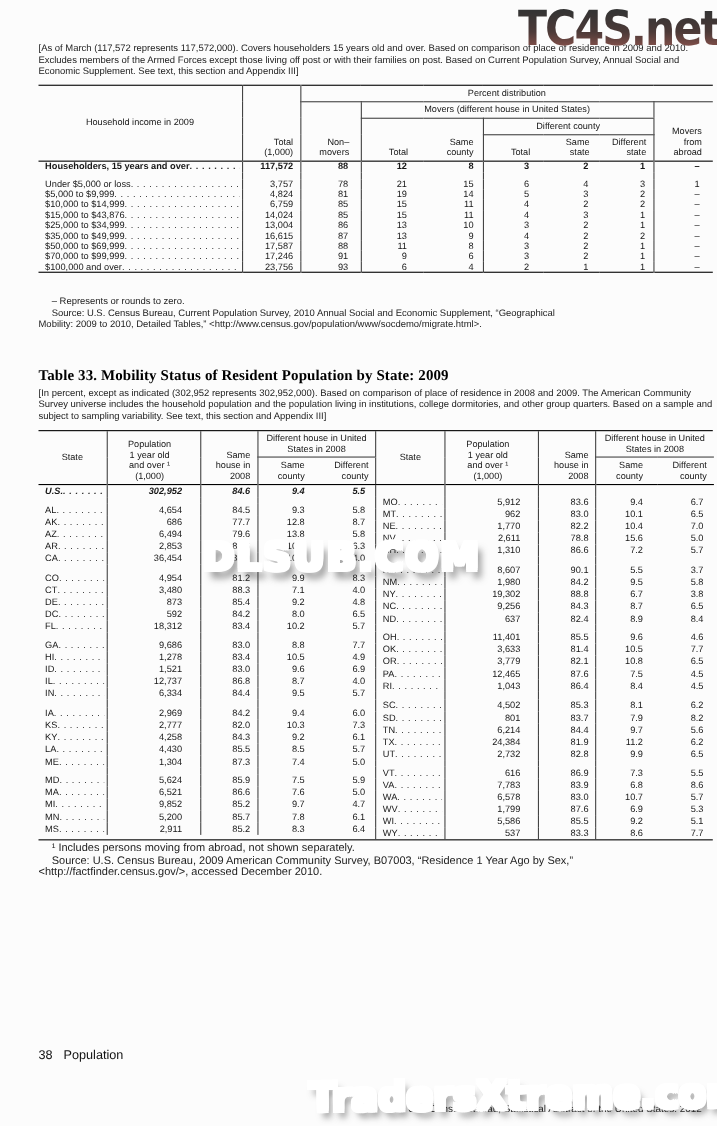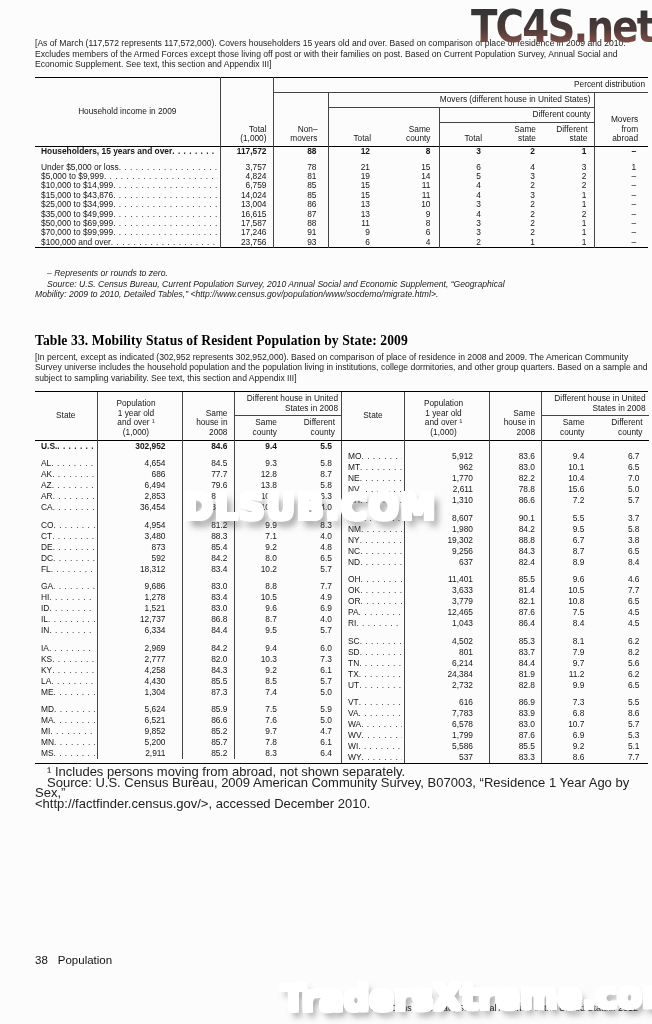--- a/index.html
+++ b/index.html
@@ -4,30 +4,30 @@
 <style>
   html,body{margin:0;padding:0;background:#e8e8e8;}
   .page{position:relative;width:652px;height:1024px;background:#fcfcfc;overflow:hidden;
         font-family:"Liberation Sans",sans-serif;color:#1c1c1c;}
   .content{position:absolute;left:35px;top:0;width:613px;}
 
   
   .tbl-title{font-family:"Liberation Serif",serif;font-weight:700;font-size:13.6px;
              letter-spacing:.1px;margin:0 0 3px 0;color:#000;}
   .bracket-note{font-size:8.6px;line-height:10.7px;margin:0 0 7px 0;color:#222;}
-  .fn{font-size:13px;line-height:10.5px;color:#222;}
+  .fn{font-size:10px;line-height:10.5px;color:#222;}
   .fn .ind{display:block;text-indent:12px;}
   .src{font-size:8.6px;line-height:10.5px;color:#222;text-indent:12px;margin:0;}
   .src2{font-size:8.6px;line-height:10.5px;color:#222;margin:0;}
 
   
   table{border-collapse:collapse;table-layout:fixed;font-size:8.4px;color:#161616;}
   td,th{padding:0 2px;overflow:hidden;}
   th{font-weight:normal;font-size:8.3px;line-height:9.8px;white-space:pre-line;vertical-align:bottom;padding:2px 3px;}
-  .grp{text-align:right;vertical-align:middle;}
+  .grp{text-align:center;vertical-align:middle;}
   .bb{border-bottom:.8px solid #444;}
   .br{border-right:.8px solid #444;}
   .bl{border-left:.8px solid #444;}
   .bold td{font-weight:700;}
   .num{text-align:right;white-space:nowrap;}
   .lblwrap{display:flex;align-items:baseline;overflow:hidden;padding-left:4px;}
   .leader{flex:1;overflow:hidden;white-space:nowrap;color:#2a2a2a;}
   .leader::after{content:" . . . . . . . . . . . . . . . . . . . . . . . . . . . . . . . . . . . . . .";letter-spacing:.5px;}
   tr.gap{height:6.5px;}
   tr.gap td{padding:0;}
@@ -49,21 +49,21 @@
   .t32 td:nth-child(8){padding-right:7px;}
   .t32 td:nth-child(9){padding-right:12px;}
   .t32 th.ra{text-align:right;}
 
   
   .t33wrap{display:flex;align-items:flex-start;border-top:1.4px solid #000;border-bottom:1.4px solid #000;width:613px;}
   .t33{width:306px;}
   .t33.right{width:307px;border-left:.8px solid #444;}
   .t33 tbody tr{height:11px;line-height:11px;}
   .t33 tbody tr.gap{height:6.5px;}
-  .t33 tbody tr:first-child td{border-top:1.2px solid #000;}
+  .t33 tbody tr:first-child td{border-top:1.2px solid #000;font-style:italic;}
   .t33 tbody td:nth-child(1),.t33 tbody td:nth-child(2),.t33 tbody td:nth-child(3){border-right:.8px solid #444;}
   .t33 td:nth-child(2){padding-right:16px;}
   .t33 td:nth-child(3){padding-right:6px;}
   .t33 td:nth-child(4){padding-right:13px;}
   .t33 td:nth-child(5){padding-right:9px;}
   .t33 th.state{text-align:center;vertical-align:middle;}
   .t33 th.pop{text-align:center;padding-right:10px;}
   .t33 th.ra{text-align:right;}
   .t33 th.sc{padding-right:13px;}
   .t33 th.dc{padding-right:6px;}
@@ -86,21 +86,21 @@
           -webkit-background-clip:text;background-clip:text;color:transparent;
           text-shadow:-2px -2px 0 #fff,2px -2px 0 #fff,-2px 2px 0 #fff,2px 2px 0 #fff,
                       0 -2px 0 #fff,0 2px 0 #fff,-2px 0 0 #fff,2px 0 0 #fff,4px 6px 6px rgba(60,60,60,.5);}
 
   
   .footer-left{position:absolute;left:35px;top:954px;font-size:11.5px;color:#111;}
   .footer-left .pg{margin-right:10px;}
   .footer-right{position:absolute;right:14px;top:1003px;font-size:9px;color:#222;}
 
   .mt-t33{margin-top:33px;}
-  .notes32{margin-top:20px;font-style:italic;}
+  .notes32{margin-top:20px;}
 </style>
 </head>
 <body>
 
 <div class="page">
 
   <div class="wm wm-top">TC4S.net</div>
 
   <div class="content">
 

